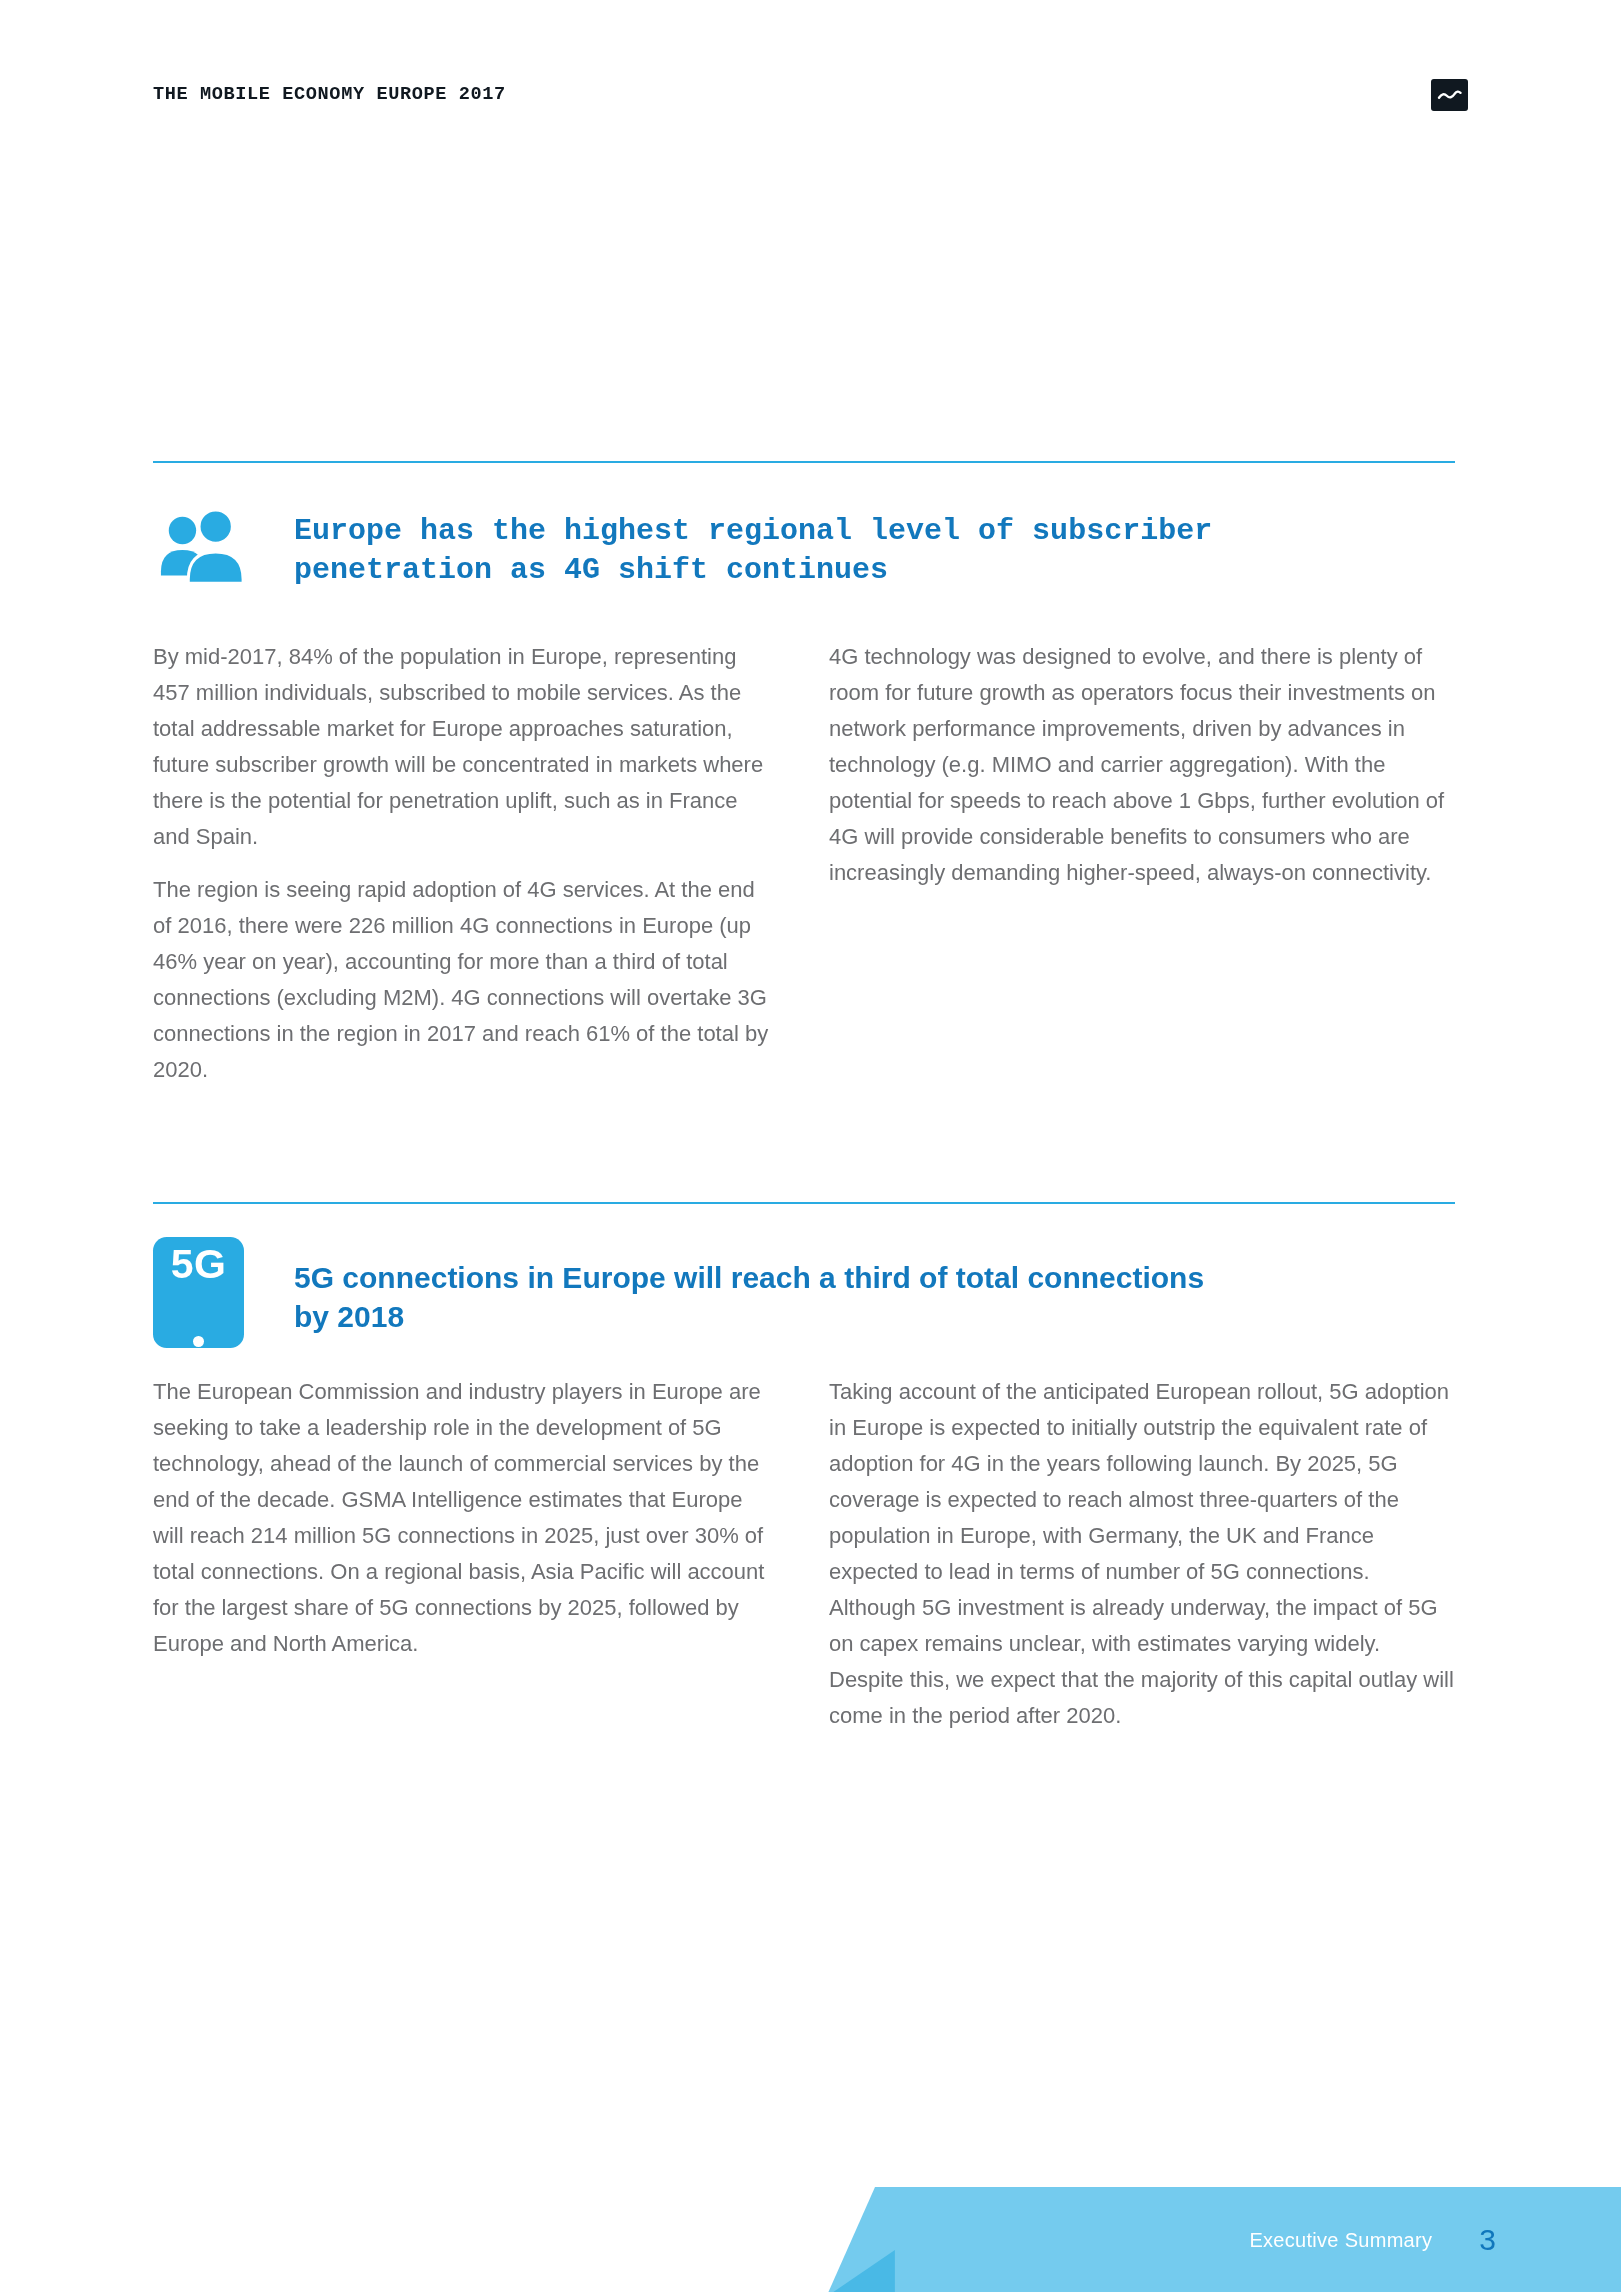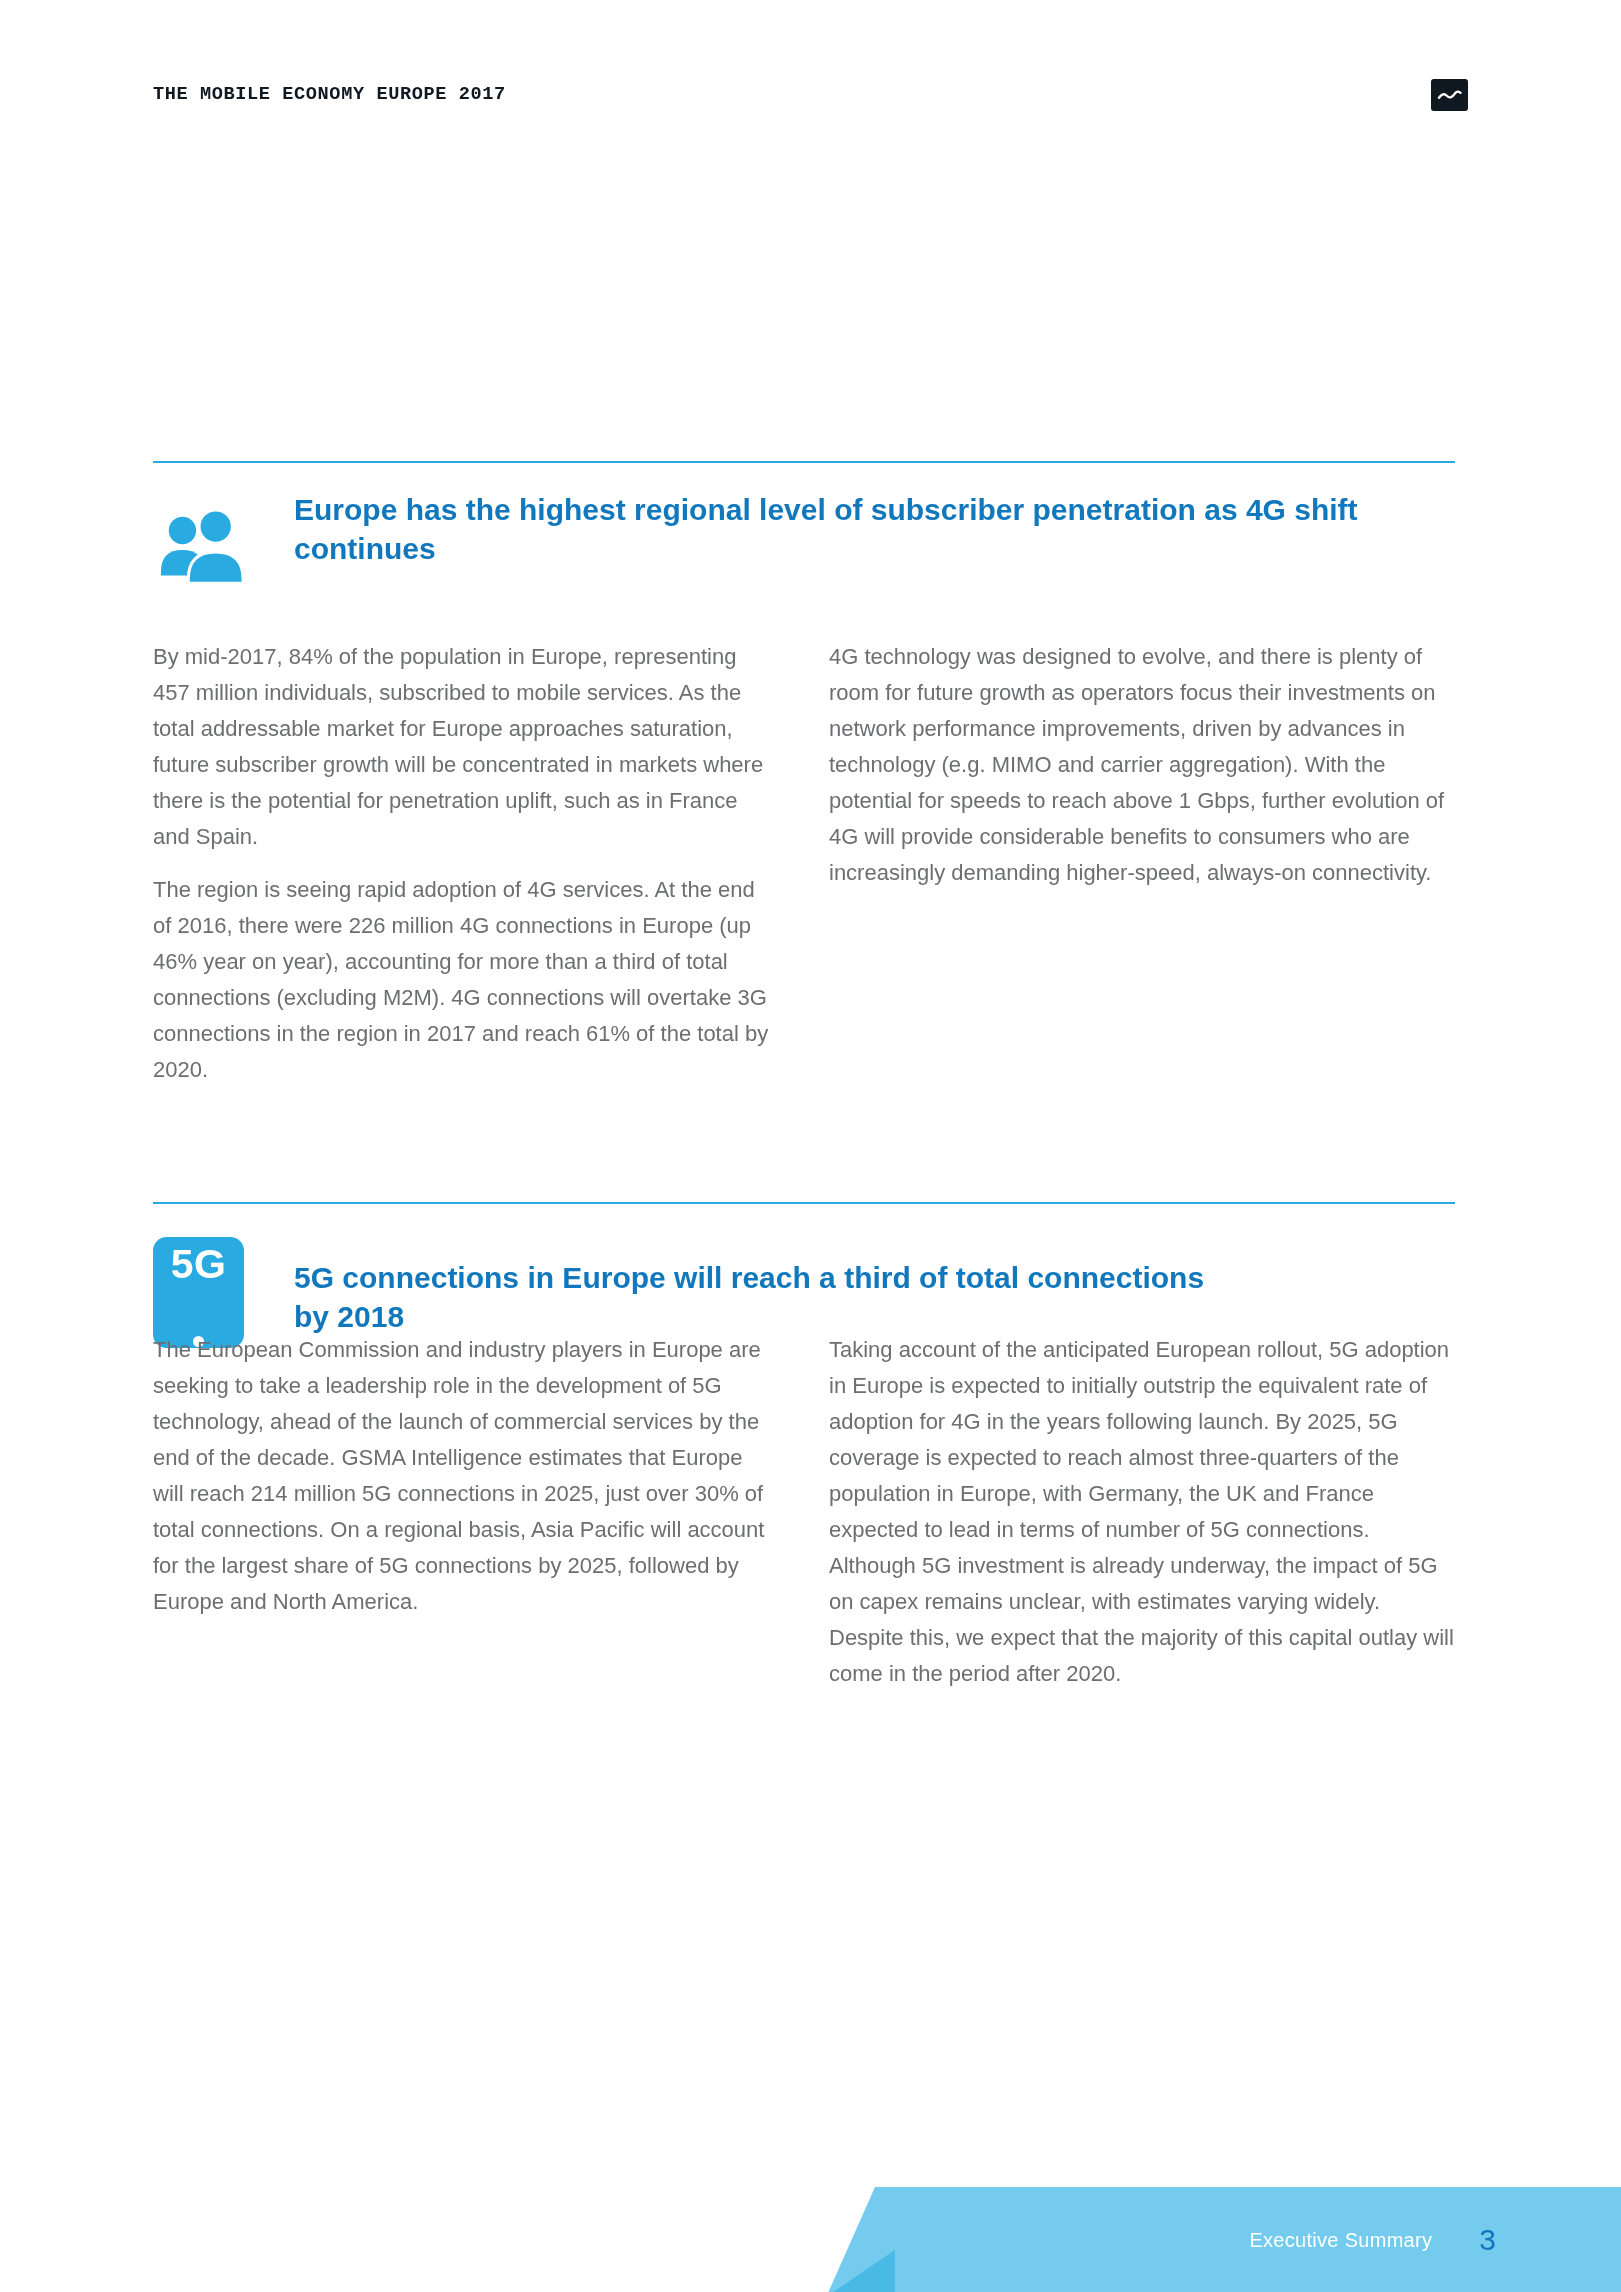--- a/index.html
+++ b/index.html
@@ -94,33 +94,33 @@
 
   .section-heading {
     position: absolute;
     left: 294px;
     margin: 0;
     font-size: 30px;
     line-height: 39px;
     font-weight: 700;
     color: #1278bd;
   }
-  .section-heading.h1 { top: 490px; width: 1127px; }
+  .section-heading.h1 { top: 512px; width: 1127px; font-family: Liberation Mono, monospace; }
   .section-heading.h2 { top: 1258px; width: 912px; }
 
   
   .columns {
     position: absolute;
     left: 153px;
     width: 1302px;
     display: flex;
     gap: 51px;
   }
   .columns.c1 { top: 639px; }
-  .columns.c2 { top: 1332px; }
+  .columns.c2 { top: 1374px; }
   .col { width: 625px; }
   .col p {
     margin: 0 0 16.7px 0;
     font-size: 22px;
     line-height: 36px;
     color: #6d6e71;
     font-weight: 400;
   }
 
   

